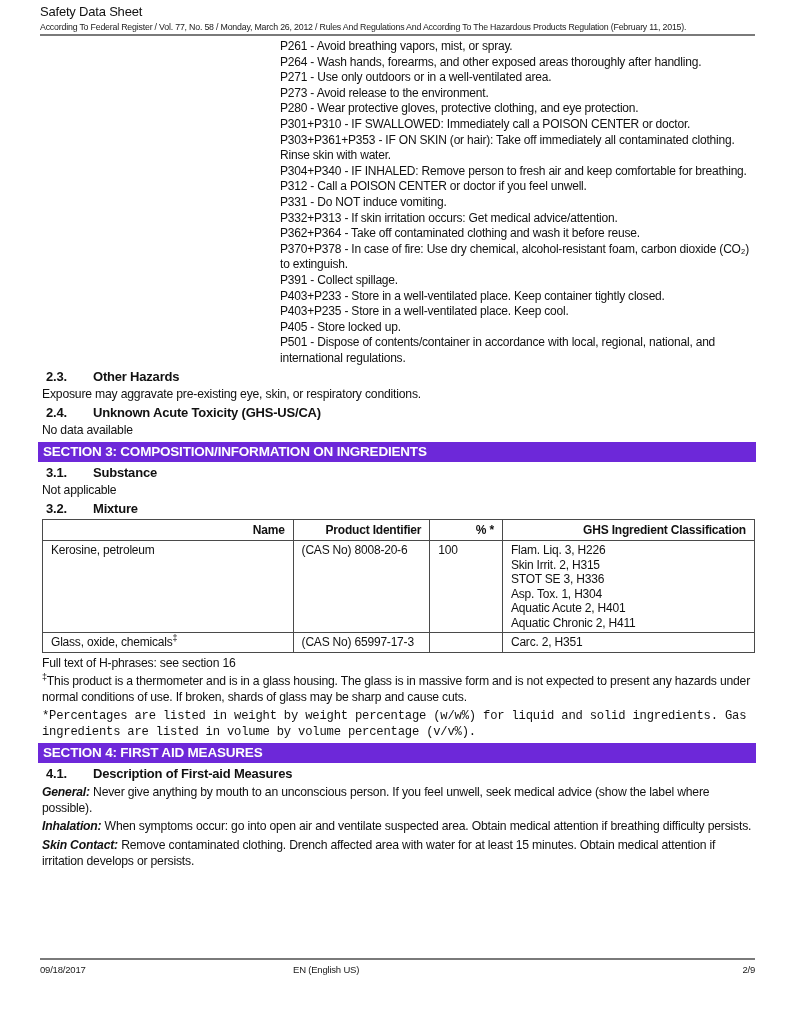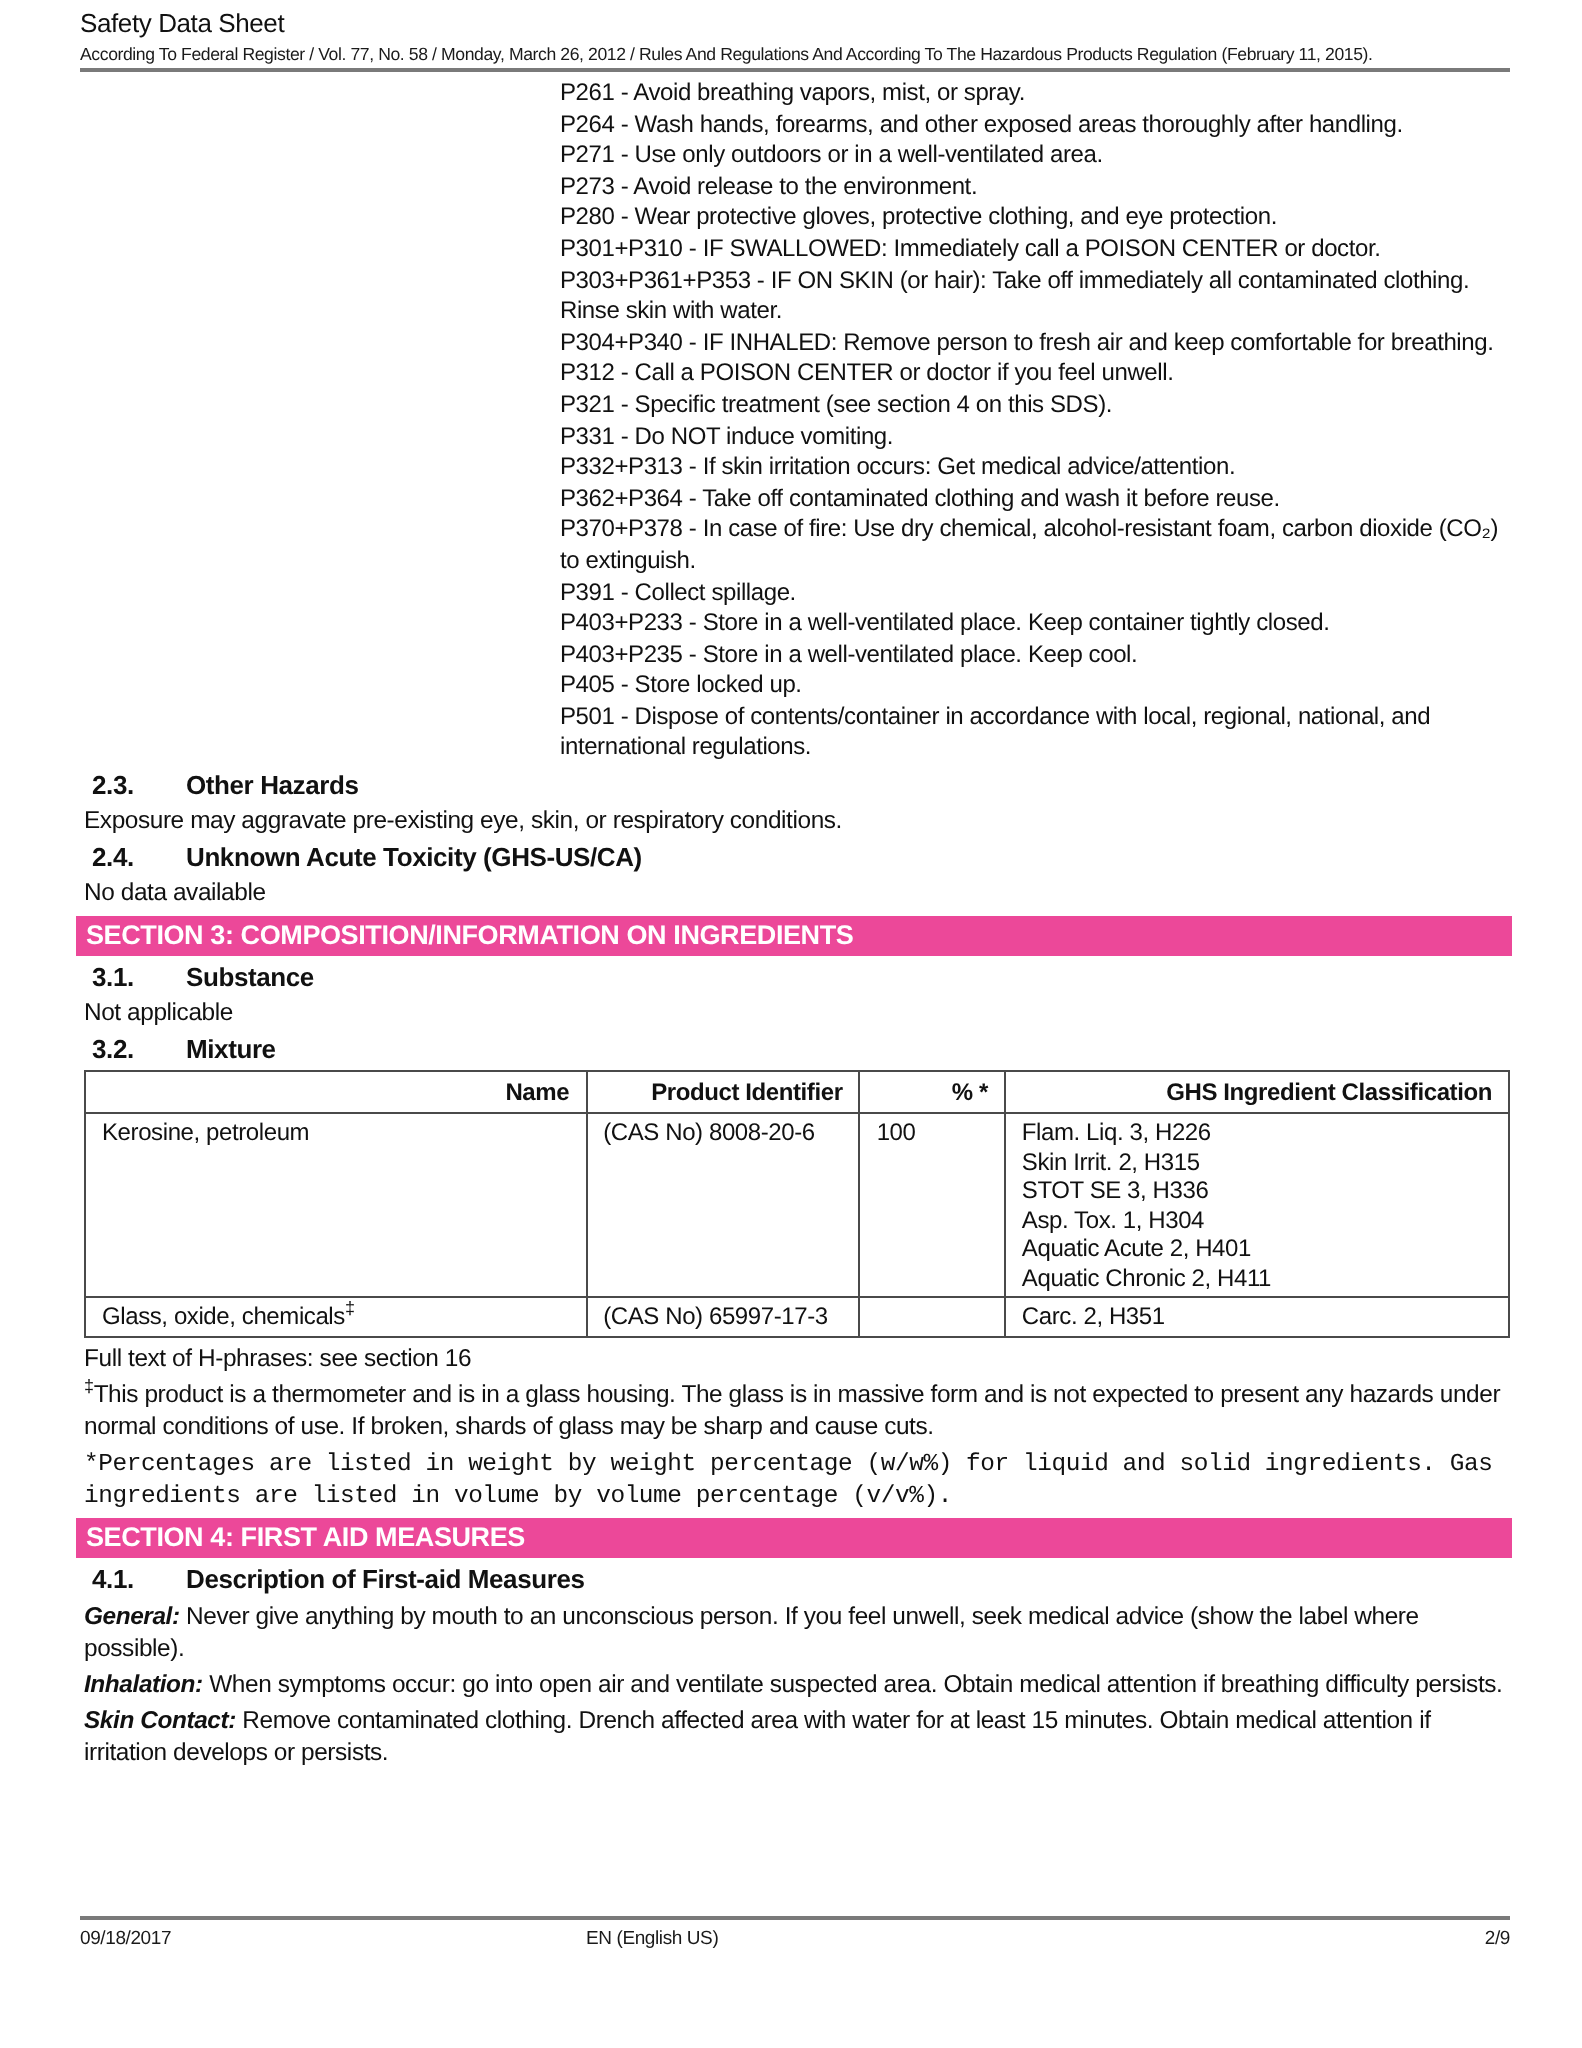--- a/index.html
+++ b/index.html
@@ -13,21 +13,21 @@
   .reg-line { font-size:8.8px; margin-top:2px; line-height:11px; color:#1a1a1a; }
   .header-rule { border-bottom:2.5px solid #7a7a7a; margin-top:1px; }
 
   .pblock { margin:3px 0 0 240px; width:472px; font-size:12px; line-height:15.6px; }
   .pline { margin:0; }
 
   .sub { display:flex; font-size:13px; font-weight:bold; margin:3px 0 0 6px; line-height:16px; }
   .sub .num { width:47px; flex:0 0 47px; }
   .bodyline { font-size:12.2px; margin:1px 0 0 2px; line-height:16px; }
 
-  .secbar { background:#ec4899; color:#ffffff; font-weight:bold; font-size:13.5px;
+  .secbar { background:#6d28d9; color:#ffffff; font-weight:bold; font-size:13.5px;
             height:20px; line-height:20px; padding-left:5px; margin:3.5px -1px 0 -2px; }
   .secbar-3 { margin-top:3.5px; }
   .secbar-4 { margin-top:3px; }
 
   table.ing { border-collapse:collapse; width:713px; margin:2px 0 0 2px; font-size:12px; table-layout:fixed; }
   table.ing th, table.ing td { border:1px solid #4a4a4a; padding:2px 8px; vertical-align:top;
             text-align:left; line-height:14.5px; font-weight:normal; }
   table.ing th { font-weight:bold; padding:3px 8px;text-align:right; }
   .c-name { width:35.2%; } .c-id { width:19.2%; } .c-pct { width:10.2%; } .c-ghs { width:35.4%; }
   sup.dag { font-size:9px; line-height:0; }
@@ -58,21 +58,20 @@
     <div class="pblock">
       <div class="pline">P261 - Avoid breathing vapors, mist, or spray.</div>
       <div class="pline">P264 - Wash hands, forearms, and other exposed areas thoroughly after handling.</div>
       <div class="pline">P271 - Use only outdoors or in a well-ventilated area.</div>
       <div class="pline">P273 - Avoid release to the environment.</div>
       <div class="pline">P280 - Wear protective gloves, protective clothing, and eye protection.</div>
       <div class="pline">P301+P310 - IF SWALLOWED: Immediately call a POISON CENTER or doctor.</div>
       <div class="pline">P303+P361+P353 - IF ON SKIN (or hair): Take off immediately all contaminated clothing. Rinse skin with water.</div>
       <div class="pline">P304+P340 - IF INHALED: Remove person to fresh air and keep comfortable for breathing.</div>
       <div class="pline">P312 - Call a POISON CENTER or doctor if you feel unwell.</div>
-      <div class="pline">P321 - Specific treatment (see section 4 on this SDS).</div>
       <div class="pline">P331 - Do NOT induce vomiting.</div>
       <div class="pline">P332+P313 - If skin irritation occurs: Get medical advice/attention.</div>
       <div class="pline">P362+P364 - Take off contaminated clothing and wash it before reuse.</div>
       <div class="pline">P370+P378 - In case of fire: Use dry chemical, alcohol-resistant foam, carbon dioxide (CO₂) to extinguish.</div>
       <div class="pline">P391 - Collect spillage.</div>
       <div class="pline">P403+P233 - Store in a well-ventilated place. Keep container tightly closed.</div>
       <div class="pline">P403+P235 - Store in a well-ventilated place. Keep cool.</div>
       <div class="pline">P405 - Store locked up.</div>
       <div class="pline">P501 - Dispose of contents/container in accordance with local, regional, national, and international regulations.</div>
     </div>

